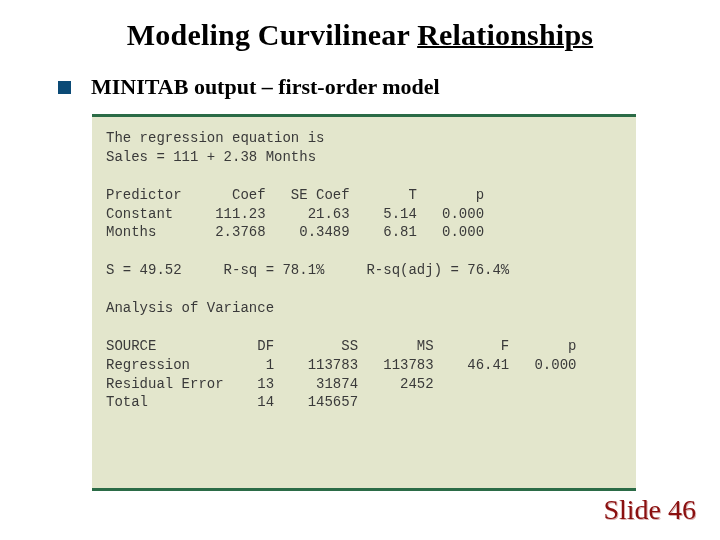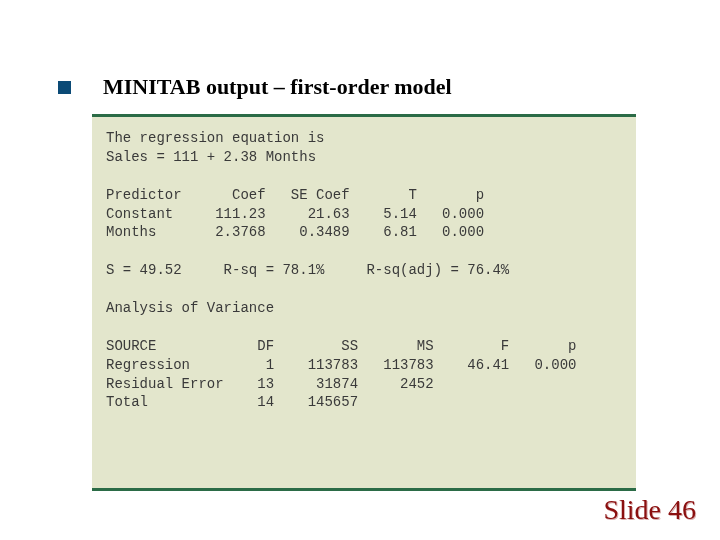--- a/index.html
+++ b/index.html
@@ -31,21 +31,21 @@
   .title .underlined {
     text-decoration: underline;
     text-decoration-thickness: 2px;
   }
   .subtitle-row {
     position: absolute;
     top: 74px;
     left: 58px;
     display: flex;
     align-items: center;
-    gap: 32px;
+    gap: 20px;
   }
   .bullet {
     width: 13px;
     height: 13px;
     background: #0b4a76;
     flex: 0 0 auto;
   }
   .subtitle {
     font-size: 22px;
     font-weight: bold;
@@ -77,20 +77,23 @@
     color: #8a0f0f;
     text-shadow: 1px 1px 0 #d9b0b0;
   }
   .footer .label, .footer .num { font-family: "Times New Roman", Times, serif; }
 </style>
 </head>
 <body>
 
 <div class="slide">
 
+  <div class="title">
+    <span>Modeling Curvilinear </span><span class="underlined">Relationships</span>
+  </div>
 
   <div class="subtitle-row">
     <div class="bullet"></div>
     <div class="subtitle">MINITAB output – first-order model</div>
   </div>
 
   <div class="output-panel"><span>The regression equation is</span>
 <span>Sales = 111 + 2.38 Months</span>
 <span></span>
 <span>Predictor      Coef   SE Coef       T       p</span>

